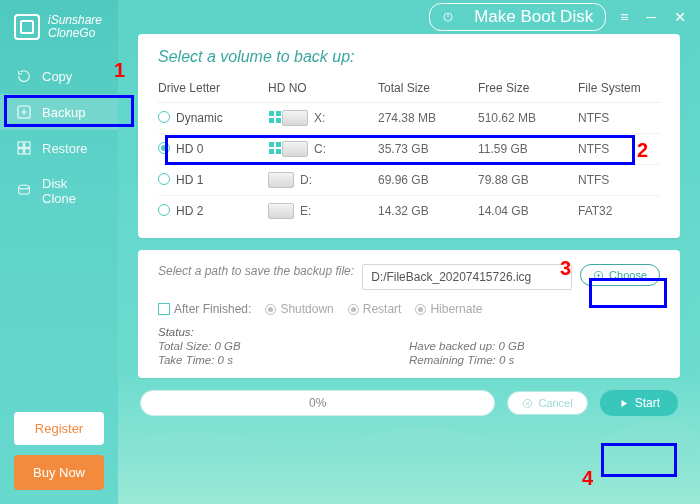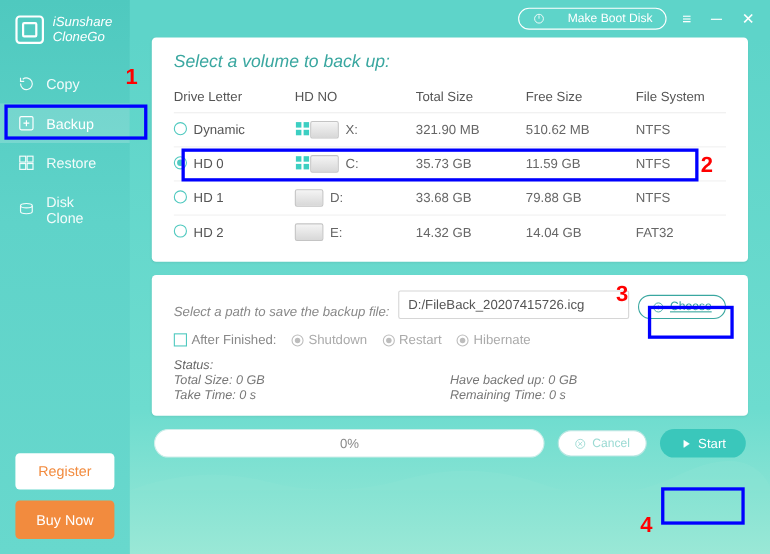--- a/index.html
+++ b/index.html
@@ -14,21 +14,21 @@
 .nav-item { display: flex; align-items: center; gap: 10px; color: #fff; font-size: 13px; padding: 10px 16px; cursor: pointer; opacity: .92; }
 .nav-item.active { background: rgba(255,255,255,0.18); opacity: 1; }
 .nav-icon { width: 16px; height: 16px; display: inline-flex; align-items: center; justify-content: center; }
 .nav-icon svg { width: 16px; height: 16px; stroke: #fff; fill: none; stroke-width: 1.6; }
 .spacer { flex: 1; }
 .reg-btn { margin: 0 14px 10px; background: #fff; color: #f28b3e; border: none; padding: 9px 0; border-radius: 4px; font-size: 13px; cursor: pointer; }
 .buy-btn { margin: 0 14px 14px; background: #f28b3e; color: #fff; border: none; padding: 10px 0; border-radius: 4px; font-size: 13px; cursor: pointer; }
 
 .main { flex: 1; display: flex; flex-direction: column; position: relative; }
 .titlebar { height: 34px; display: flex; align-items: center; justify-content: flex-end; padding: 0 10px; gap: 10px; }
-.make-boot { display: flex; align-items: center; gap: 20px; color: #fff; border: 1.2px solid #fff; border-radius: 12px; padding: 3px 12px; font-size: 11px; cursor: pointer; }
+.make-boot { display: flex; align-items: center; gap: 20px; color: #fff; border: 1.2px solid #fff; border-radius: 12px; padding: 3px 12px; font-size: 17px; cursor: pointer; }
 .make-boot svg { width: 12px; height: 12px; stroke: #fff; fill: none; stroke-width: 1.6; }
 .win-ctrl { color: #fff; font-size: 14px; cursor: pointer; padding: 2px 4px; }
 
 .content { flex: 1; padding: 0 20px 16px 20px; position: relative; background: linear-gradient(180deg, #5ed4c9 0%, #6ddccf 72%, #9ae8d6 100%); }
 .panel { background: #fff; border-radius: 4px; padding: 14px 20px 12px; margin-bottom: 12px; box-shadow: 0 1px 2px rgba(0,0,0,.06); }
 .panel-title { font-size: 16px; color: #3aa7a0; margin-bottom: 8px; font-style: italic; }
 
 .vol-table { width: 100%; font-size: 12px; }
 .vol-head, .vol-row { display: grid; grid-template-columns: 110px 110px 100px 100px 82px; align-items: center; padding: 7px 0; }
 .vol-head { color: #555; border-bottom: 1px solid #eee; }
@@ -37,21 +37,21 @@
 .vol-row .hd { display: flex; gap: 6px; color: #555; }
 .radio { width: 12px; height: 12px; border: 1.5px solid #4fc9bf; border-radius: 50%; display: inline-block; position: relative; }
 .radio.checked::after { content: ""; position: absolute; inset: 2px; background: #4fc9bf; border-radius: 50%; }
 .drive { display: flex; align-items: center; gap: 6px; }
 .drive-pic { width: 26px; height: 16px; background: linear-gradient(180deg,#f4f4f4,#d8d8d8); border: 1px solid #c4c4c4; border-radius: 2px; position: relative; display:inline-block; }
 .drive-pic .winlogo { position: absolute; left: -14px; top: 0; width: 12px; height: 12px; }
 .drive-pic .winlogo span { position: absolute; width: 5px; height: 5px; background: #3ccfc2; }
 .drive-pic .winlogo span:nth-child(1){left:0;top:0;} .drive-pic .winlogo span:nth-child(2){right:0;top:0;} .drive-pic .winlogo span:nth-child(3){left:0;bottom:0;} .drive-pic .winlogo span:nth-child(4){right:0;bottom:0;}
 .vol-row.sys .drive-pic { margin-left: 14px; }
 
-.path-row { display: flex; align-items: flex-end; gap: 8px; font-size: 12px; color: #666; }
+.path-row { display: flex; align-items: flex-start; gap: 8px; font-size: 12px; color: #666; }
 .path-label { font-style: italic; color: #888; }
 .path-input { flex: 1; border: 1px solid #d6d6d6; padding: 5px 8px; font-size: 12px; color: #555; border-radius: 2px; }
 .choose-btn { display: flex; align-items: center; gap: 5px; border: 1.2px solid #3aa7a0; color: #3aa7a0; background: #fff; border-radius: 12px; padding: 4px 12px; font-size: 11px; cursor: pointer; text-decoration: underline; }
 .choose-btn svg { width: 11px; height: 11px; stroke: #3aa7a0; fill: none; stroke-width: 1.8; }
 
 .after-row { display: flex; align-items: center; gap: 14px; font-size: 12px; color: #888; margin-top: 12px; }
 .after-row .chk { width: 12px; height: 12px; border: 1.4px solid #4fc9bf; display: inline-block; margin-right: 4px; vertical-align: -2px;}
 .after-row .opt { display: flex; align-items: center; gap: 4px; color: #aaa; }
 .after-row .opt .r { width: 11px; height: 11px; border: 1.5px solid #bdbdbd; border-radius: 50%; position: relative; display:inline-block;}
 .after-row .opt .r::after{content:"";position:absolute;inset:2px;background:#bdbdbd;border-radius:50%;}
@@ -168,21 +168,21 @@
                   <span class="drive-pic">
                     <span class="winlogo">
                       <span></span>
                       <span></span>
                       <span></span>
                       <span></span>
                     </span>
                   </span>
                   <span>X:</span>
                 </span>
-                <span>321.90 MB</span>
+                <span>274.38 MB</span>
                 <span>510.62 MB</span>
                 <span>NTFS</span>
               </div>
               <div class="vol-row sys">
                 <span class="hd">
                   <span class="radio checked"></span>
                   <span>HD 0</span>
                 </span>
                 <span class="drive">
                   <span class="drive-pic">
@@ -201,21 +201,21 @@
               </div>
               <div class="vol-row">
                 <span class="hd">
                   <span class="radio"></span>
                   <span>HD 1</span>
                 </span>
                 <span class="drive">
                   <span class="drive-pic"></span>
                   <span>D:</span>
                 </span>
-                <span>33.68 GB</span>
+                <span>69.96 GB</span>
                 <span>79.88 GB</span>
                 <span>NTFS</span>
               </div>
               <div class="vol-row">
                 <span class="hd">
                   <span class="radio"></span>
                   <span>HD 2</span>
                 </span>
                 <span class="drive">
                   <span class="drive-pic"></span>

